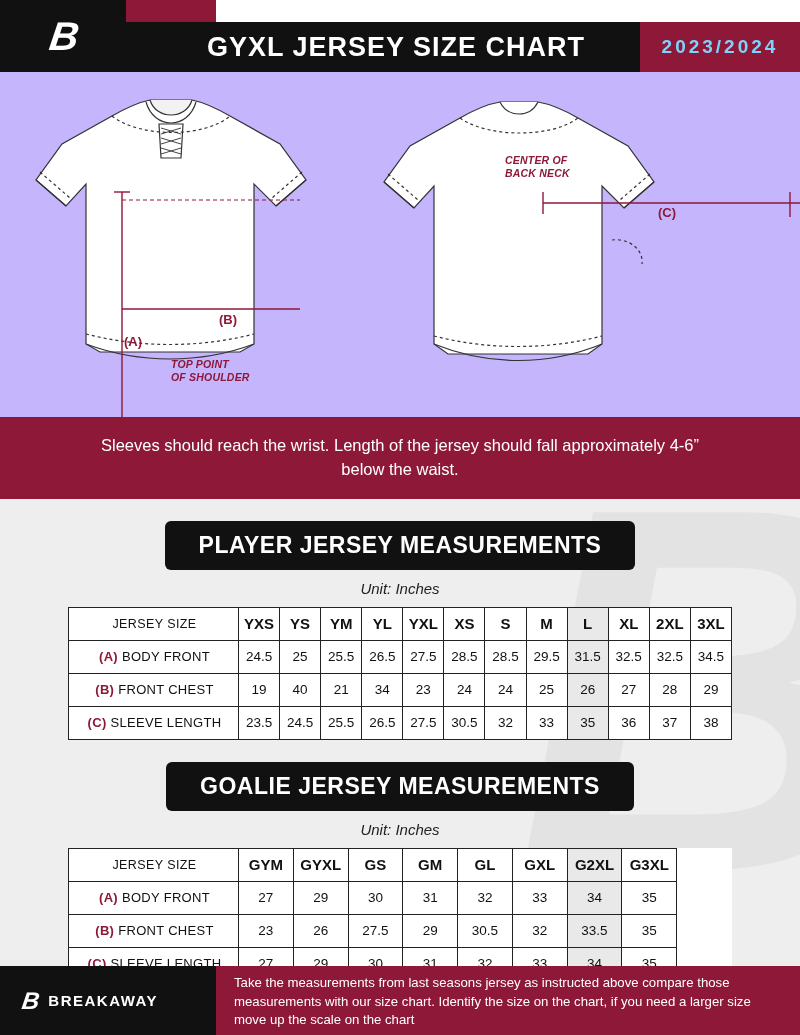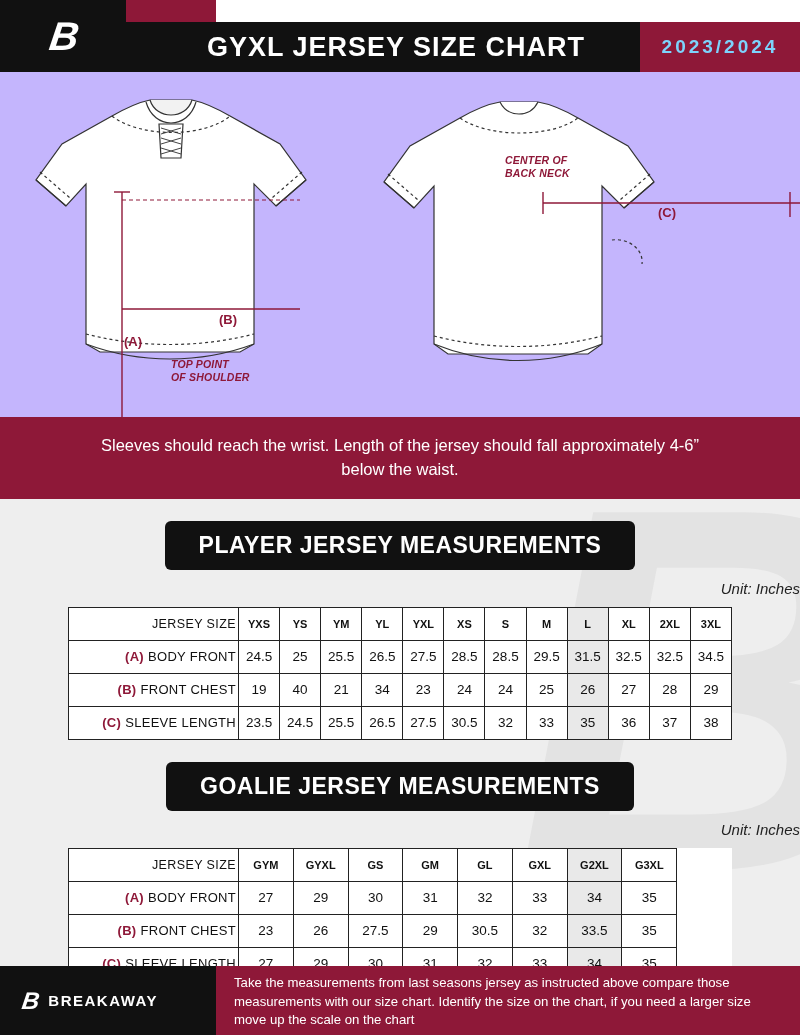--- a/index.html
+++ b/index.html
@@ -135,21 +135,21 @@
     color: #ffffff;
     font-size: 23px;
     font-weight: bold;
     letter-spacing: .5px;
     padding: 11px 34px;
     border-radius: 6px;
   }
   .unit {
     position: relative;
     z-index: 2;
-    text-align: right;
+    text-align: center;
     font-style: italic;
     font-size: 15px;
     color: #222;
     padding: 10px 0 10px;
   }
 
   
   .table-wrap {
     position: relative;
     z-index: 2;
@@ -164,32 +164,32 @@
   table td, table th {
     border: 1px solid #222222;
     text-align: center;
     font-size: 13.5px;
     color: #111111;
     height: 33px;
     padding: 0 2px;
     font-weight: normal;
   }
   .rowhead {
-    text-align: right;
+    text-align: center;
     padding-left: 4px;
     font-size: 13px;
     letter-spacing: .3px;
     white-space: nowrap;
   }
   .rowhead .tag {
     color: #8e1838;
     font-weight: bold;
     margin-right: 4px;
   }
-  .hdrcell { font-weight: bold; font-size: 11px; }
+  .hdrcell { font-weight: bold; font-size: 15px; }
   .hdr-label { font-size: 12.5px; letter-spacing: .4px; }
   .shade { background: #e9e9e9; }
   .blank { border: none; background: transparent; }
 
   
   .footer {
     position: absolute;
     left: 0; bottom: 0;
     width: 800px;
     height: 69px;

